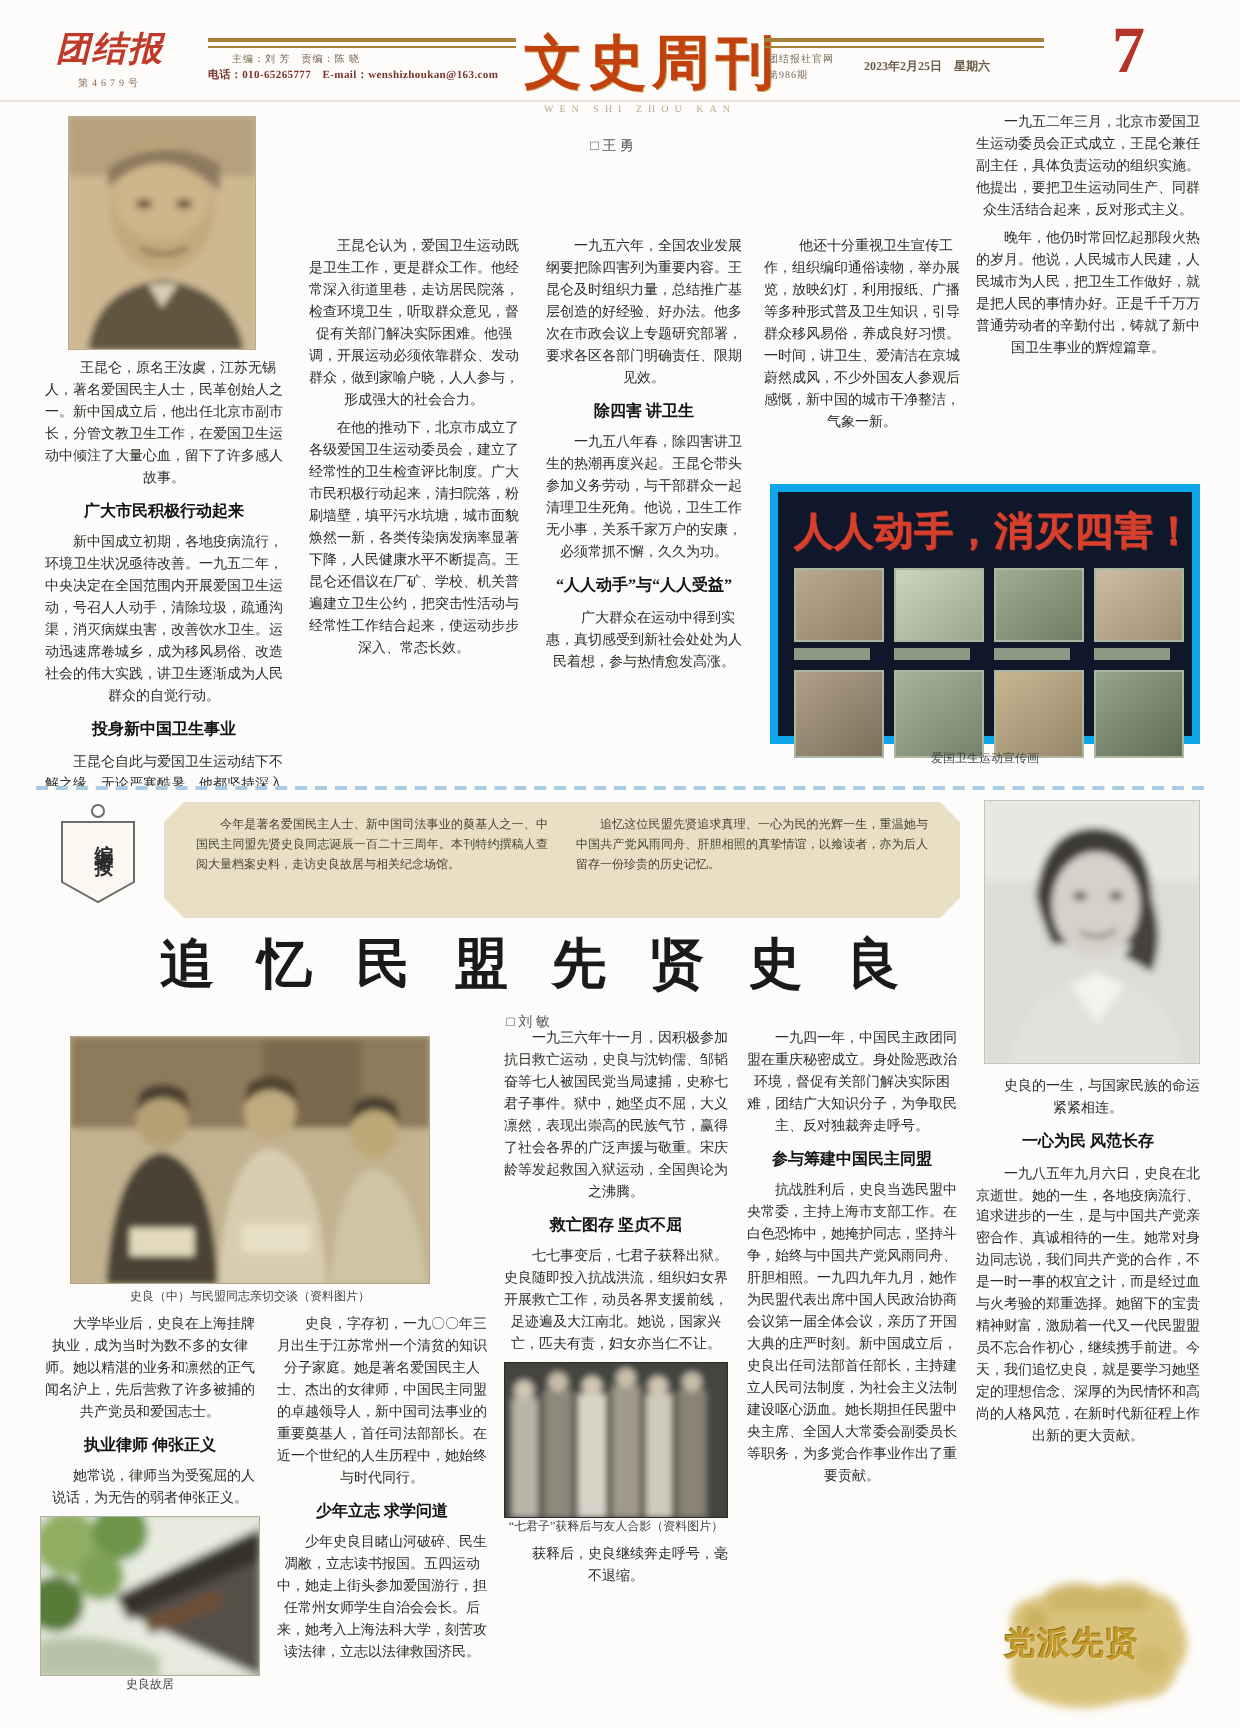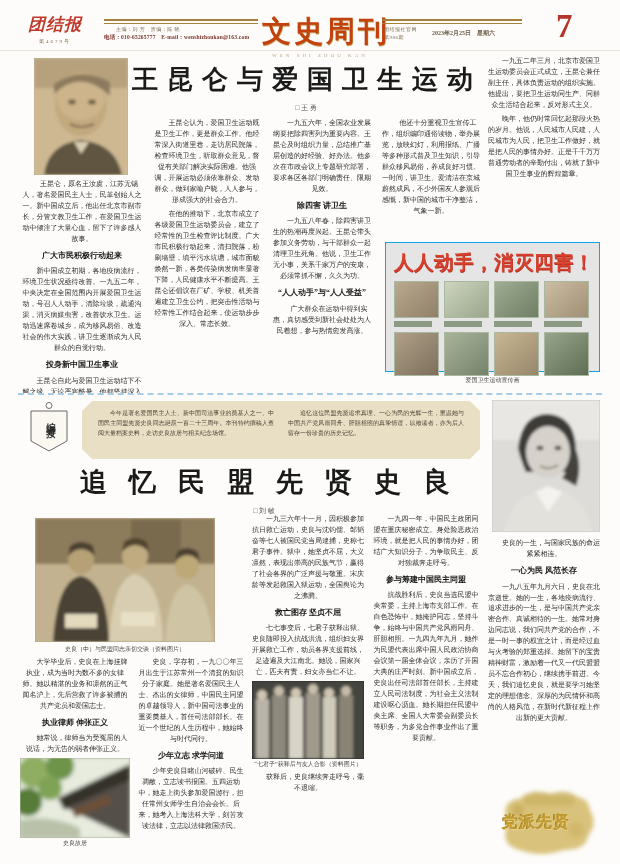--- a/index.html
+++ b/index.html
@@ -23,21 +23,21 @@
   .col{font-size:7px;line-height:1.57;color:#2e2c2a;text-align:justify;overflow:hidden;}
   .col p{margin:0 0 3px 0;text-indent:2em;text-align:center;}
   .subhead{font-weight:bold;font-size:8px;text-align:center;text-indent:0 !important;
            margin:5px 0 4px 0 !important;color:#141414;}
   .a-title{font-weight:bold;color:#1a1a1a;white-space:nowrap;}
   .byline{font-size:7px;color:#555;text-align:center;margin-top:6px;}
   .caption{font-size:6px;color:#454545;text-align:center;line-height:1.3;}
   
   .photo{display:block;background:#ccc;}
   
-  .poster{background:#e5e5e5;border:1px solid #0ea5e9;box-sizing:border-box;padding:6px 8px 5px;}
+  .poster{background:#0f172a;border:4px solid #0ea5e9;box-sizing:border-box;padding:6px 8px 5px;}
   .poster-slogan{color:#d8402e;font-weight:bold;font-size:19.5px;letter-spacing:.5px;
                  white-space:nowrap;text-align:center;font-family:"Liberation Sans",sans-serif;
                  text-shadow:.5px .5px 0 #b53324;}
   .prow{display:flex;gap:5px;margin-top:5px;}
   .pp{width:45px;height:37px;flex:0 0 auto;border:1px solid #aab8a2;box-sizing:border-box;}
   .prow.r2 .pp{height:44px;}
   .pp:nth-child(1){background:linear-gradient(140deg,#b9a98e,#8f8068);}
   .pp:nth-child(2){background:linear-gradient(140deg,#cdd4bd,#9aa68c);}
   .pp:nth-child(3){background:linear-gradient(140deg,#9fae92,#6f7e64);}
   .pp:nth-child(4){background:linear-gradient(140deg,#cbbda3,#a08f73);}
@@ -111,21 +111,20 @@
       <rect width="94" height="117" fill="none" stroke="#b9ab8e"></rect>
     </svg>
     <p>王昆仑，原名王汝虞，江苏无锡人，著名爱国民主人士，民革创始人之一。新中国成立后，他出任北京市副市长，分管文教卫生工作，在爱国卫生运动中倾注了大量心血，留下了许多感人故事。</p>
     <p class="subhead">广大市民积极行动起来</p>
     <p>新中国成立初期，各地疫病流行，环境卫生状况亟待改善。一九五二年，中央决定在全国范围内开展爱国卫生运动，号召人人动手，清除垃圾，疏通沟渠，消灭病媒虫害，改善饮水卫生。运动迅速席卷城乡，成为移风易俗、改造社会的伟大实践，讲卫生逐渐成为人民群众的自觉行动。</p>
     <p class="subhead">投身新中国卫生事业</p>
     <p>王昆仑自此与爱国卫生运动结下不解之缘，无论严寒酷暑，他都坚持深入一线督导检查。</p>
   </div>
 
   <div class="abs" style="left:132px;top:62px;width:348px;text-align:center;">
-    <div class="a-title" style="font-size:26px;letter-spacing:9px;">王昆仑与爱国卫生运动</div>
     <div class="byline">□ 王 勇</div>
   </div>
 
   <div class="abs col" style="left:152px;top:118px;width:110px;height:274px;">
     <p>王昆仑认为，爱国卫生运动既是卫生工作，更是群众工作。他经常深入街道里巷，走访居民院落，检查环境卫生，听取群众意见，督促有关部门解决实际困难。他强调，开展运动必须依靠群众、发动群众，做到家喻户晓，人人参与，形成强大的社会合力。</p>
     <p>在他的推动下，北京市成立了各级爱国卫生运动委员会，建立了经常性的卫生检查评比制度。广大市民积极行动起来，清扫院落，粉刷墙壁，填平污水坑塘，城市面貌焕然一新，各类传染病发病率显著下降，人民健康水平不断提高。王昆仑还倡议在厂矿、学校、机关普遍建立卫生公约，把突击性活动与经常性工作结合起来，使运动步步深入、常态长效。</p>
   </div>
 
   <div class="abs col" style="left:270px;top:118px;width:104px;height:274px;">
     <p>一九五六年，全国农业发展纲要把除四害列为重要内容。王昆仑及时组织力量，总结推广基层创造的好经验、好办法。他多次在市政会议上专题研究部署，要求各区各部门明确责任、限期见效。</p>
@@ -290,21 +289,21 @@
         <circle cx="77" cy="12" r="5" fill="#cfc5b2"></circle>
           <circle cx="94" cy="10" r="5" fill="#c6bca9"></circle>
       </g>
       <rect width="112" height="78" fill="none" stroke="#2c2c2a"></rect>
     </svg>
     <div class="caption" style="margin:2px 0 3px;">“七君子”获释后与友人合影（资料图片）</div>
     <p>获释后，史良继续奔走呼号，毫不退缩。</p>
   </div>
 
   <div class="abs col" style="left:372px;top:514px;width:108px;height:348px;">
-    <p>一九四一年，中国民主政团同盟在重庆秘密成立。身处险恶政治环境，就是把人民的事情办好，团结广大知识分子，为争取民主、反对独裁奔走呼号。</p>
+    <p>一九四一年，中国民主政团同盟在重庆秘密成立。身处险恶政治环境，督促有关部门解决实际困难，团结广大知识分子，为争取民主、反对独裁奔走呼号。</p>
     <p class="subhead">参与筹建中国民主同盟</p>
     <p>抗战胜利后，史良当选民盟中央常委，主持上海市支部工作。在白色恐怖中，她掩护同志，坚持斗争，始终与中国共产党风雨同舟、肝胆相照。一九四九年九月，她作为民盟代表出席中国人民政治协商会议第一届全体会议，亲历了开国大典的庄严时刻。新中国成立后，史良出任司法部首任部长，主持建立人民司法制度，为社会主义法制建设呕心沥血。她长期担任民盟中央主席、全国人大常委会副委员长等职务，为多党合作事业作出了重要贡献。</p>
   </div>
 
   <div class="abs col" style="left:488px;top:538px;width:112px;height:244px;">
     <p>史良的一生，与国家民族的命运紧紧相连。</p>
     <p class="subhead">一心为民 风范长存</p>
     <p>一九八五年九月六日，史良在北京逝世。她的一生，各地疫病流行、追求进步的一生，是与中国共产党亲密合作、真诚相待的一生。她常对身边同志说，我们同共产党的合作，不是一时一事的权宜之计，而是经过血与火考验的郑重选择。她留下的宝贵精神财富，激励着一代又一代民盟盟员不忘合作初心，继续携手前进。今天，我们追忆史良，就是要学习她坚定的理想信念、深厚的为民情怀和高尚的人格风范，在新时代新征程上作出新的更大贡献。</p>
   </div>
 

